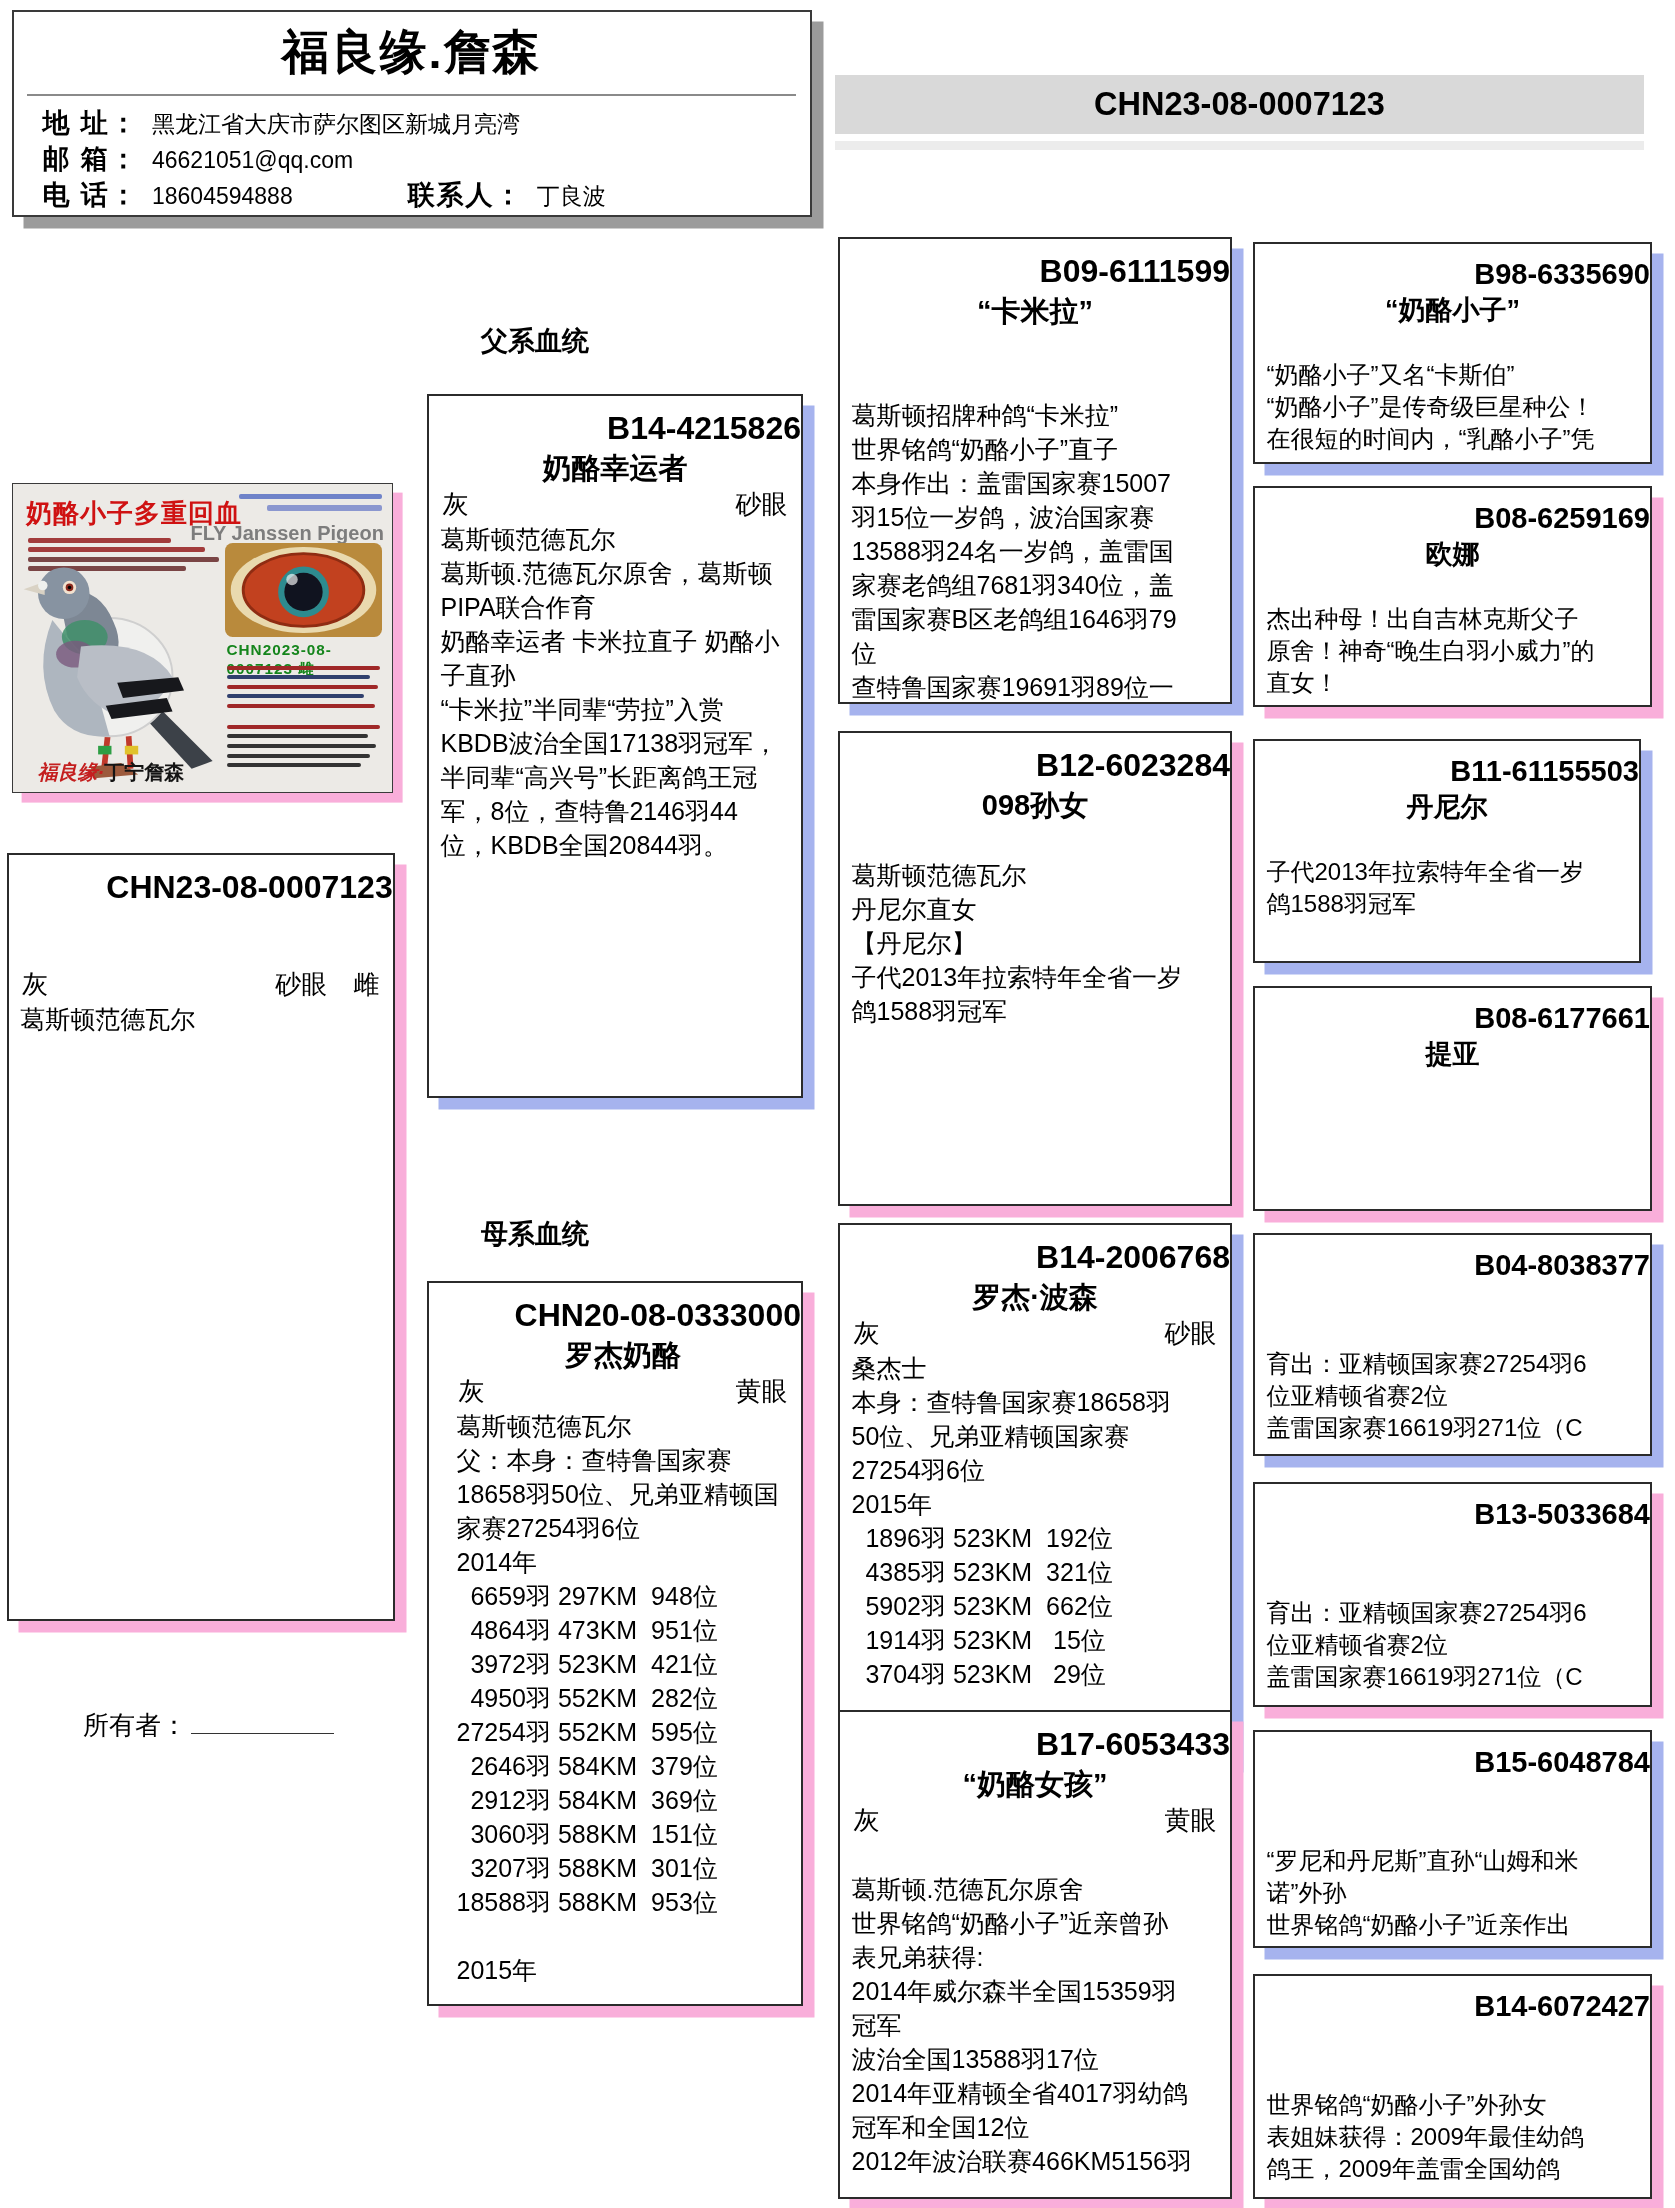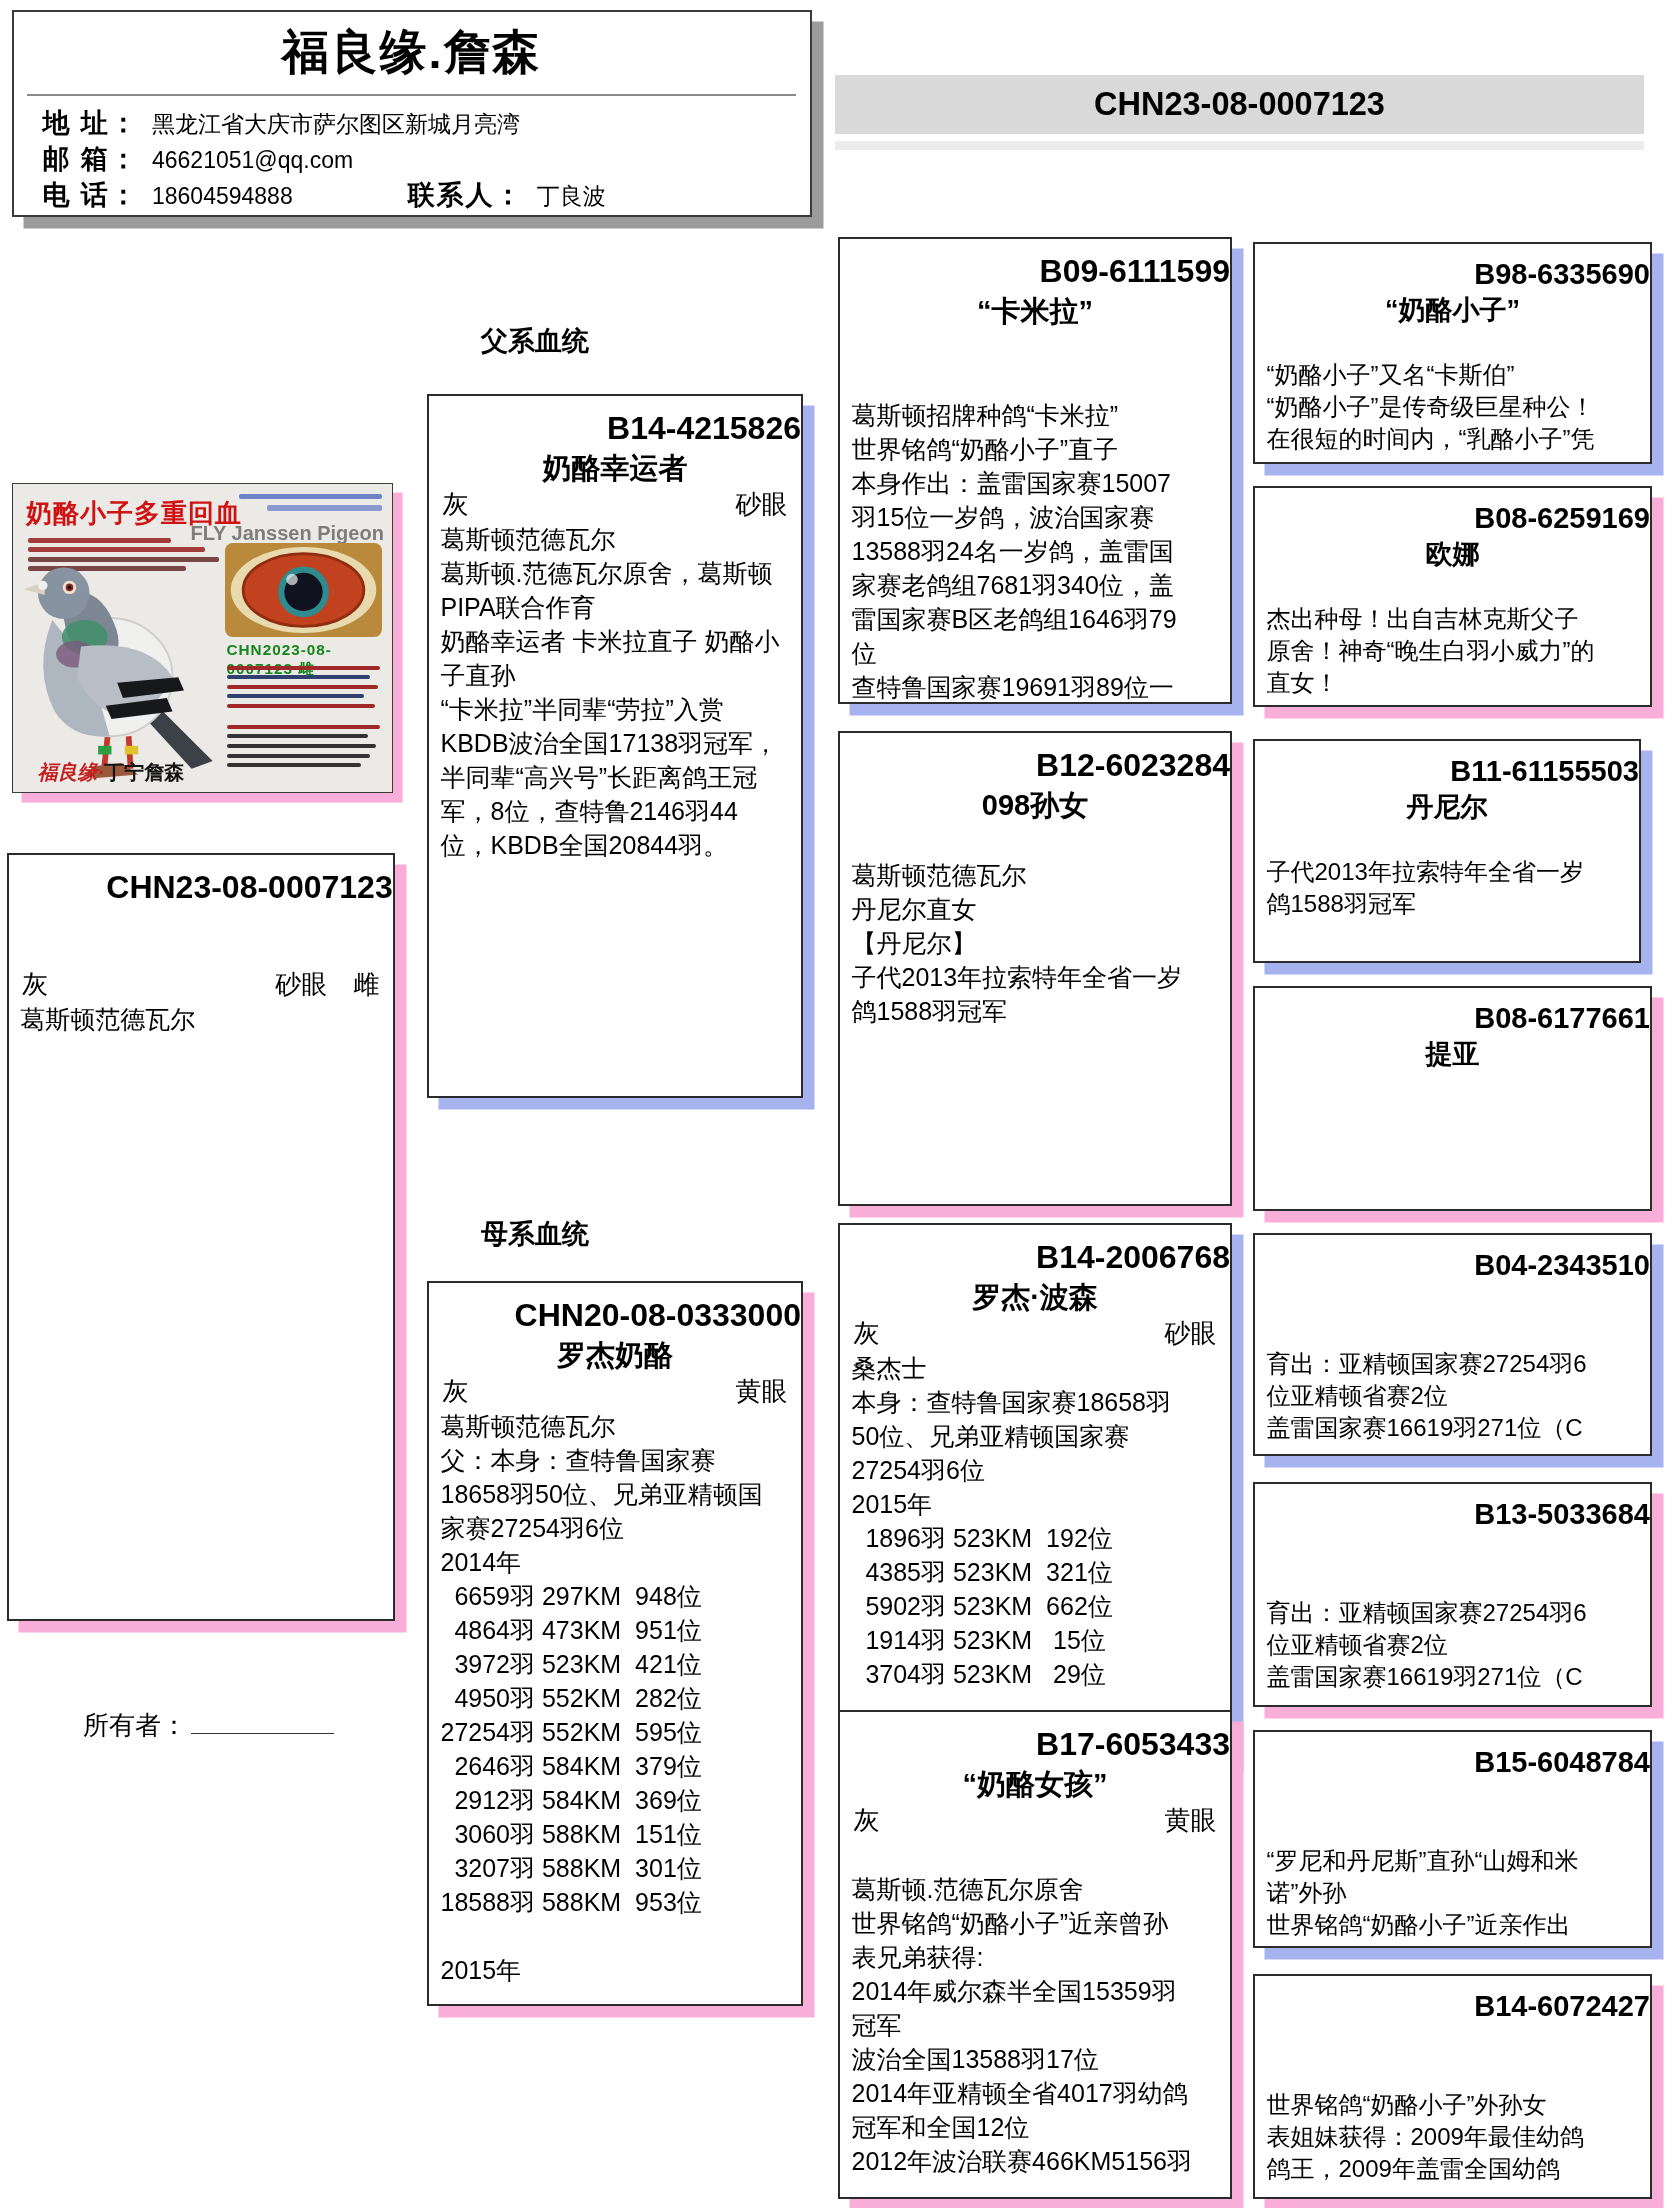--- a/index.html
+++ b/index.html
@@ -175,21 +175,21 @@
 奶酪幸运者 卡米拉直子 奶酪小
 子直孙
 “卡米拉”半同辈“劳拉”入赏
 KBDB波治全国17138羽冠军，
 半同辈“高兴号”长距离鸽王冠
 军，8位，查特鲁2146羽44
 位，KBDB全国20844羽。</div>
   </div>
 
   <div class="line-label" style="left:481px;top:1216px;">母系血统</div>
-  <div class="pbox female" style="left:427px;top:1281px;width:376px;height:725px;">
+  <div class="pbox female" style="left:427px;top:1281px;width:376px;height:725px;padding-left:16px;">
     <div class="pbox-id">CHN20-08-0333000</div>
     <div class="pbox-name">罗杰奶酪</div>
     <div class="pbox-traits">
       <span>灰</span>
       <span>黄眼</span>
     </div>
     <div class="pbox-body">葛斯顿范德瓦尔
 父：本身：查特鲁国家赛
 18658羽50位、兄弟亚精顿国
 家赛27254羽6位
@@ -298,21 +298,21 @@
 子代2013年拉索特年全省一岁
 鸽1588羽冠军</div>
   </div>
 
   <div class="pbox pbox-sm female" style="left:1253px;top:986px;width:399px;height:225px;">
     <div class="pbox-id">B08-6177661</div>
     <div class="pbox-name">提亚</div>
   </div>
 
   <div class="pbox pbox-sm male" style="left:1253px;top:1233px;width:399px;height:223px;">
-    <div class="pbox-id">B04-2343510</div>
+    <div class="pbox-id">B04-8038377</div>
     <div class="pbox-name"></div>
     <div class="pbox-body">
 
 育出：亚精顿国家赛27254羽6
 位亚精顿省赛2位
 盖雷国家赛16619羽271位（C</div>
   </div>
 
   <div class="pbox pbox-sm female" style="left:1253px;top:1482px;width:399px;height:225px;">
     <div class="pbox-id">B13-5033684</div>

